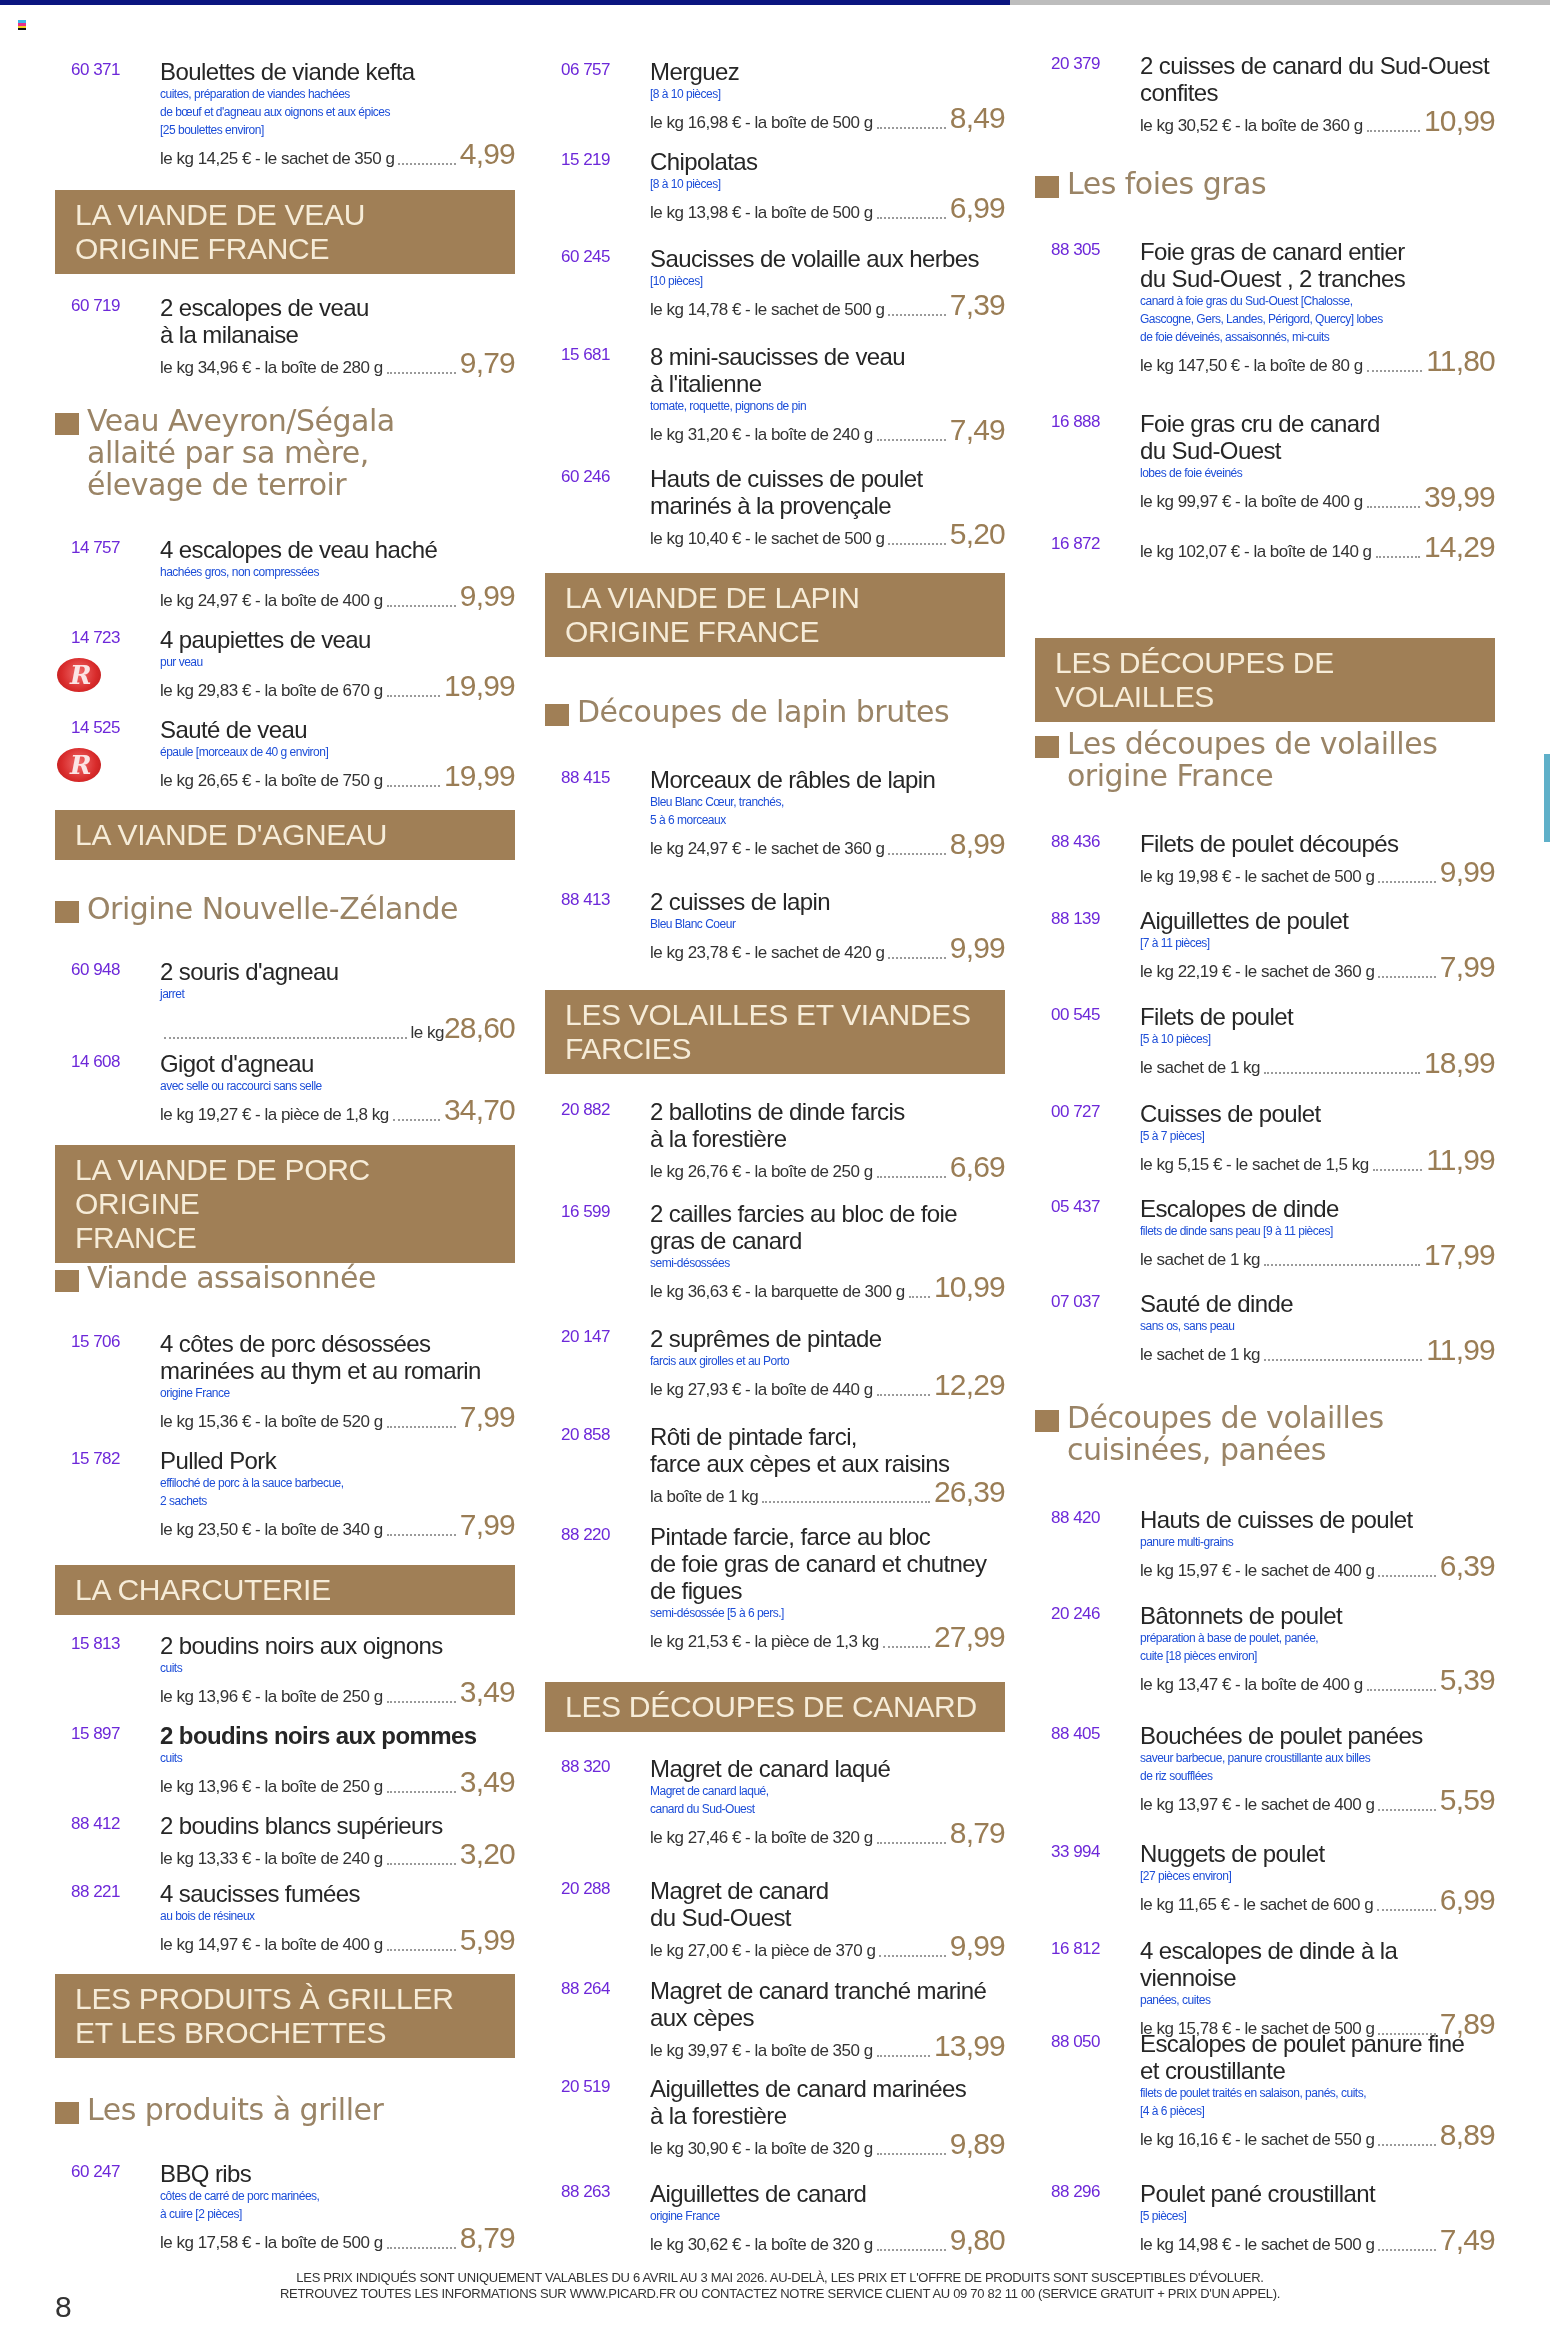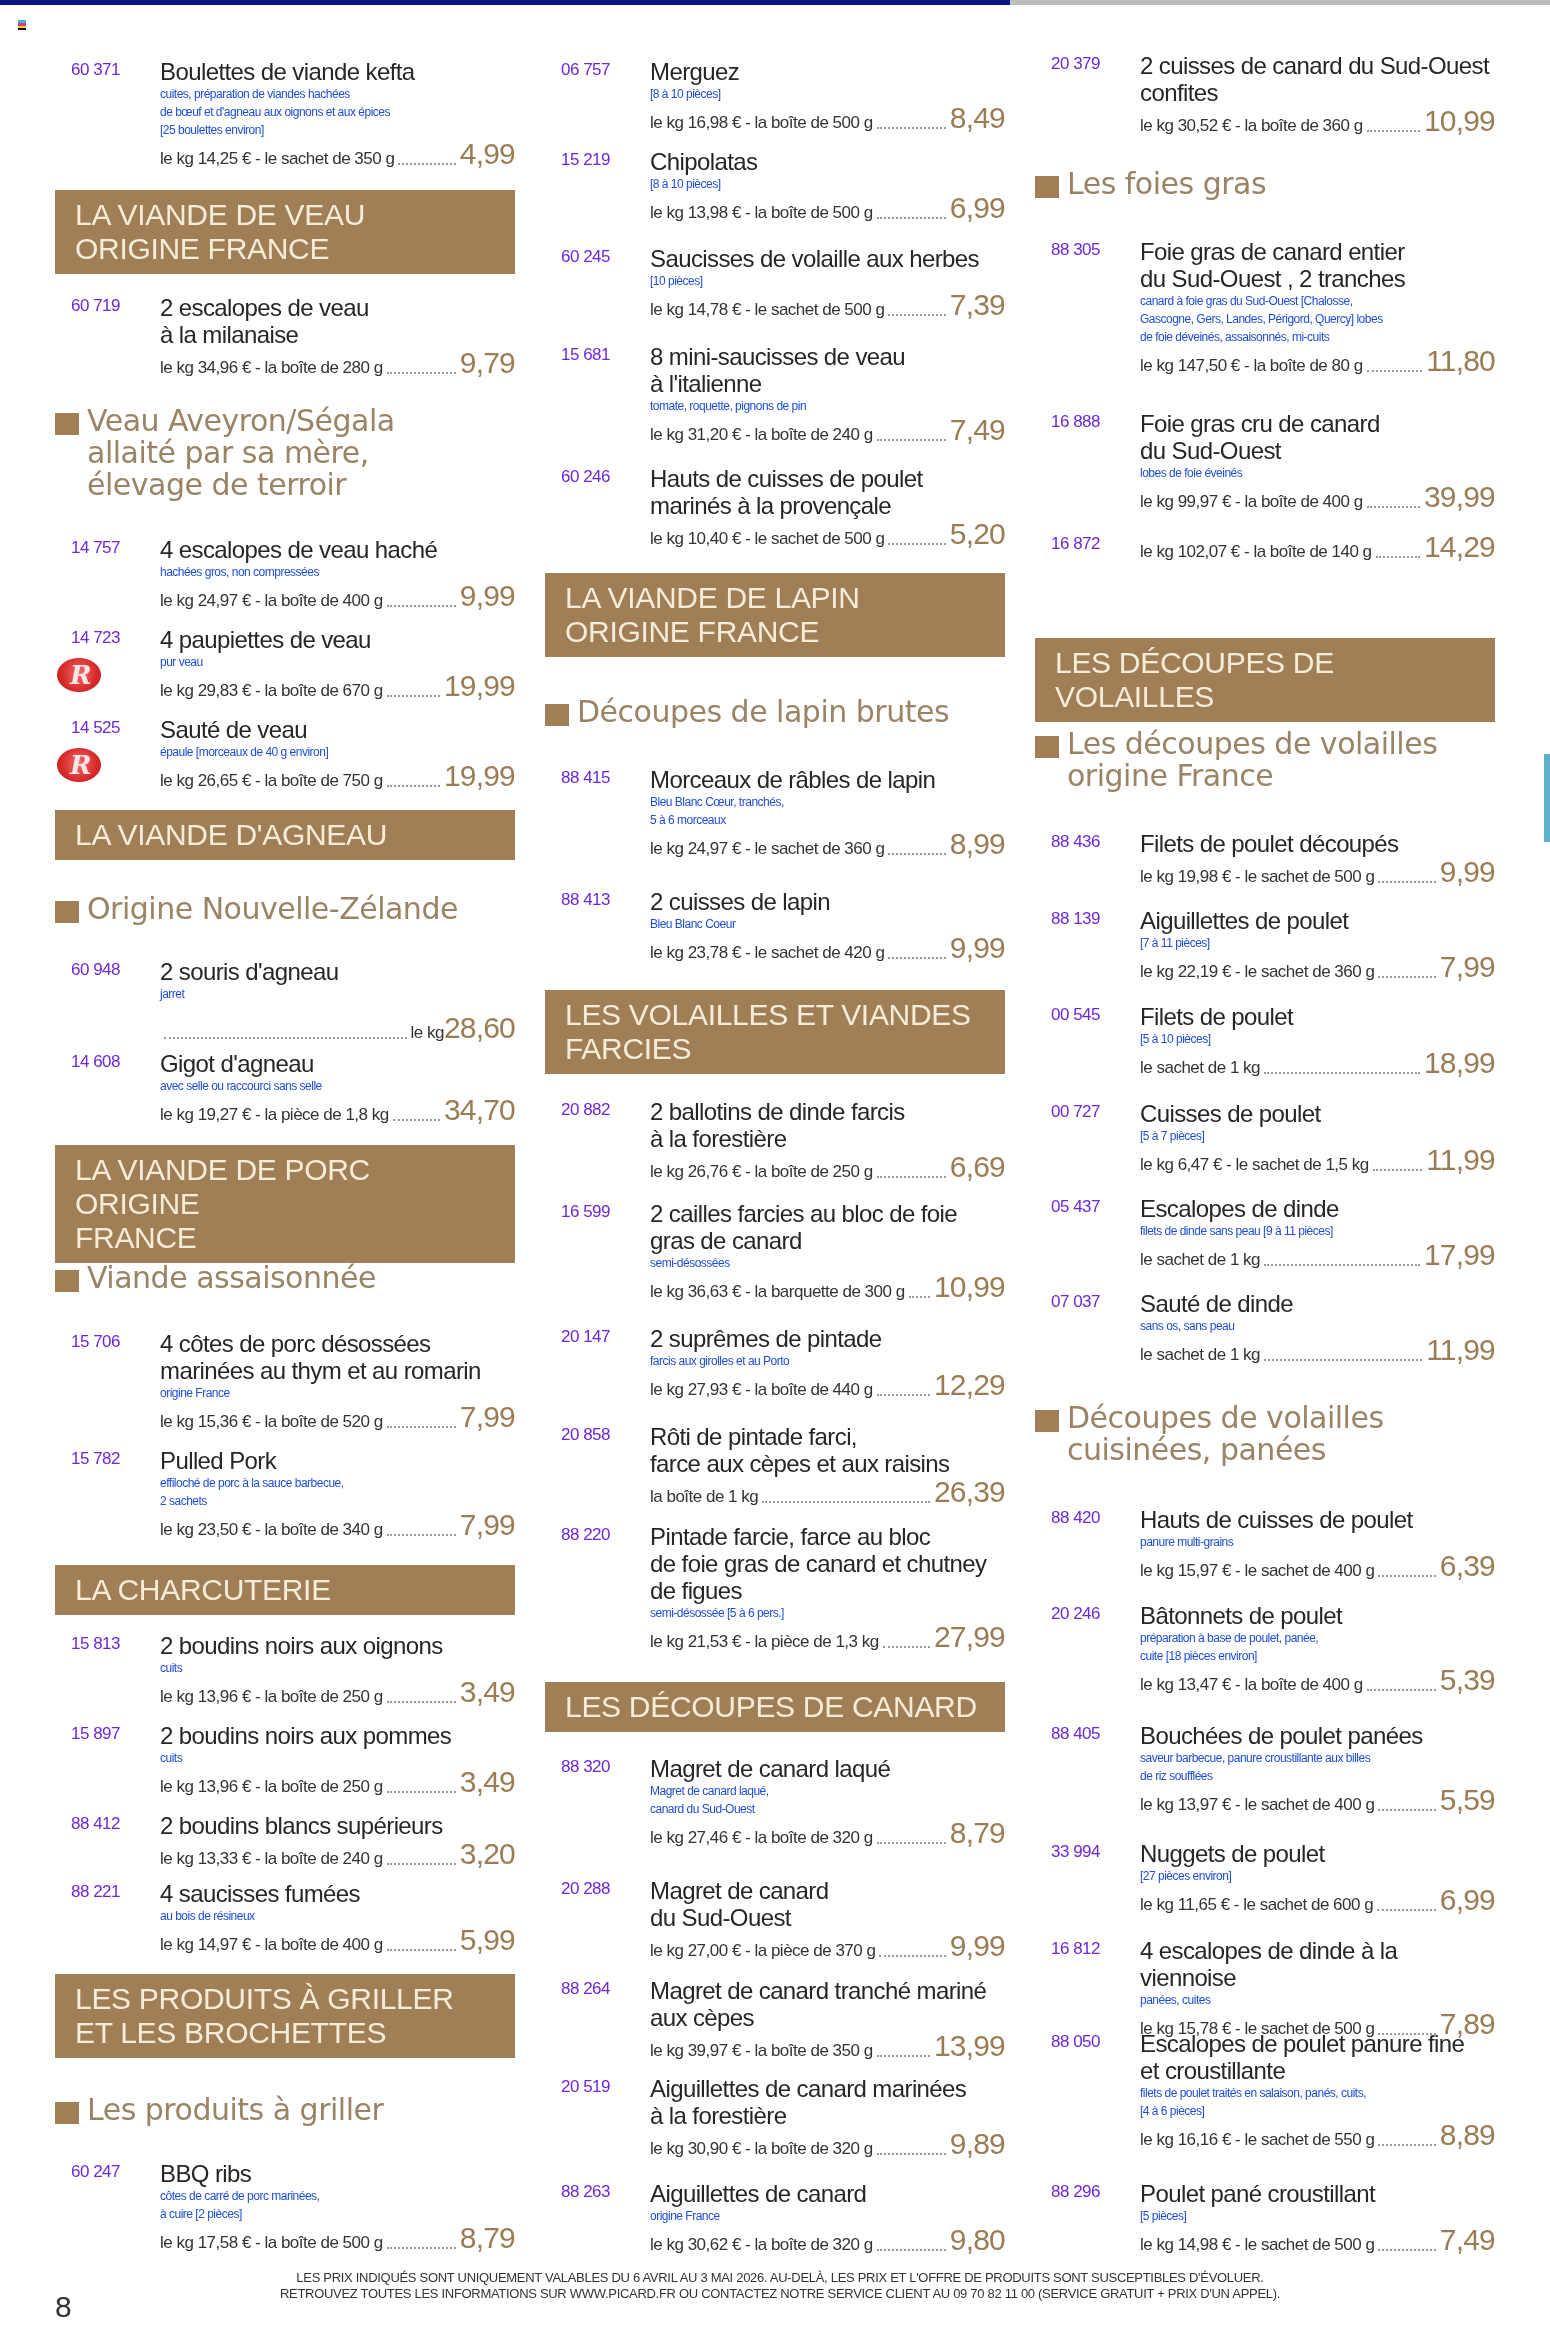--- a/index.html
+++ b/index.html
@@ -188,21 +188,21 @@
         <div class="priceline">
           <span class="unit">le kg 13,96 € - la boîte de 250 g</span>
           <span class="dots"></span>
           <span class="price">3,49</span>
         </div>
       </div>
     </div>
     <div class="item" style="left: 55px; top: 1722px;">
       <div class="code">15 897</div>
       <div class="body">
-        <div class="name" style="white-space: pre-line;">2 boudins noirs aux pommes</div>
+        <div class="name" style="white-space: pre-line; font-weight: bold;">2 boudins noirs aux pommes</div>
         <div class="desc" style="white-space: pre-line;">cuits</div>
         <div class="priceline">
           <span class="unit">le kg 13,96 € - la boîte de 250 g</span>
           <span class="dots"></span>
           <span class="price">3,49</span>
         </div>
       </div>
     </div>
     <div class="item" style="left: 55px; top: 1812px;">
       <div class="code">88 412</div>
@@ -559,21 +559,21 @@
           <span class="price">18,99</span>
         </div>
       </div>
     </div>
     <div class="item" style="left: 1035px; top: 1100px;">
       <div class="code">00 727</div>
       <div class="body">
         <div class="name" style="white-space: pre-line;">Cuisses de poulet</div>
         <div class="desc" style="white-space: pre-line;">[5 à 7 pièces]</div>
         <div class="priceline">
-          <span class="unit">le kg 6,47 € - le sachet de 1,5 kg</span>
+          <span class="unit">le kg 5,15 € - le sachet de 1,5 kg</span>
           <span class="dots"></span>
           <span class="price">11,99</span>
         </div>
       </div>
     </div>
     <div class="item" style="left: 1035px; top: 1195px;">
       <div class="code">05 437</div>
       <div class="body">
         <div class="name" style="white-space: pre-line;">Escalopes de dinde</div>
         <div class="desc" style="white-space: pre-line;">filets de dinde sans peau [9 à 11 pièces]</div>

